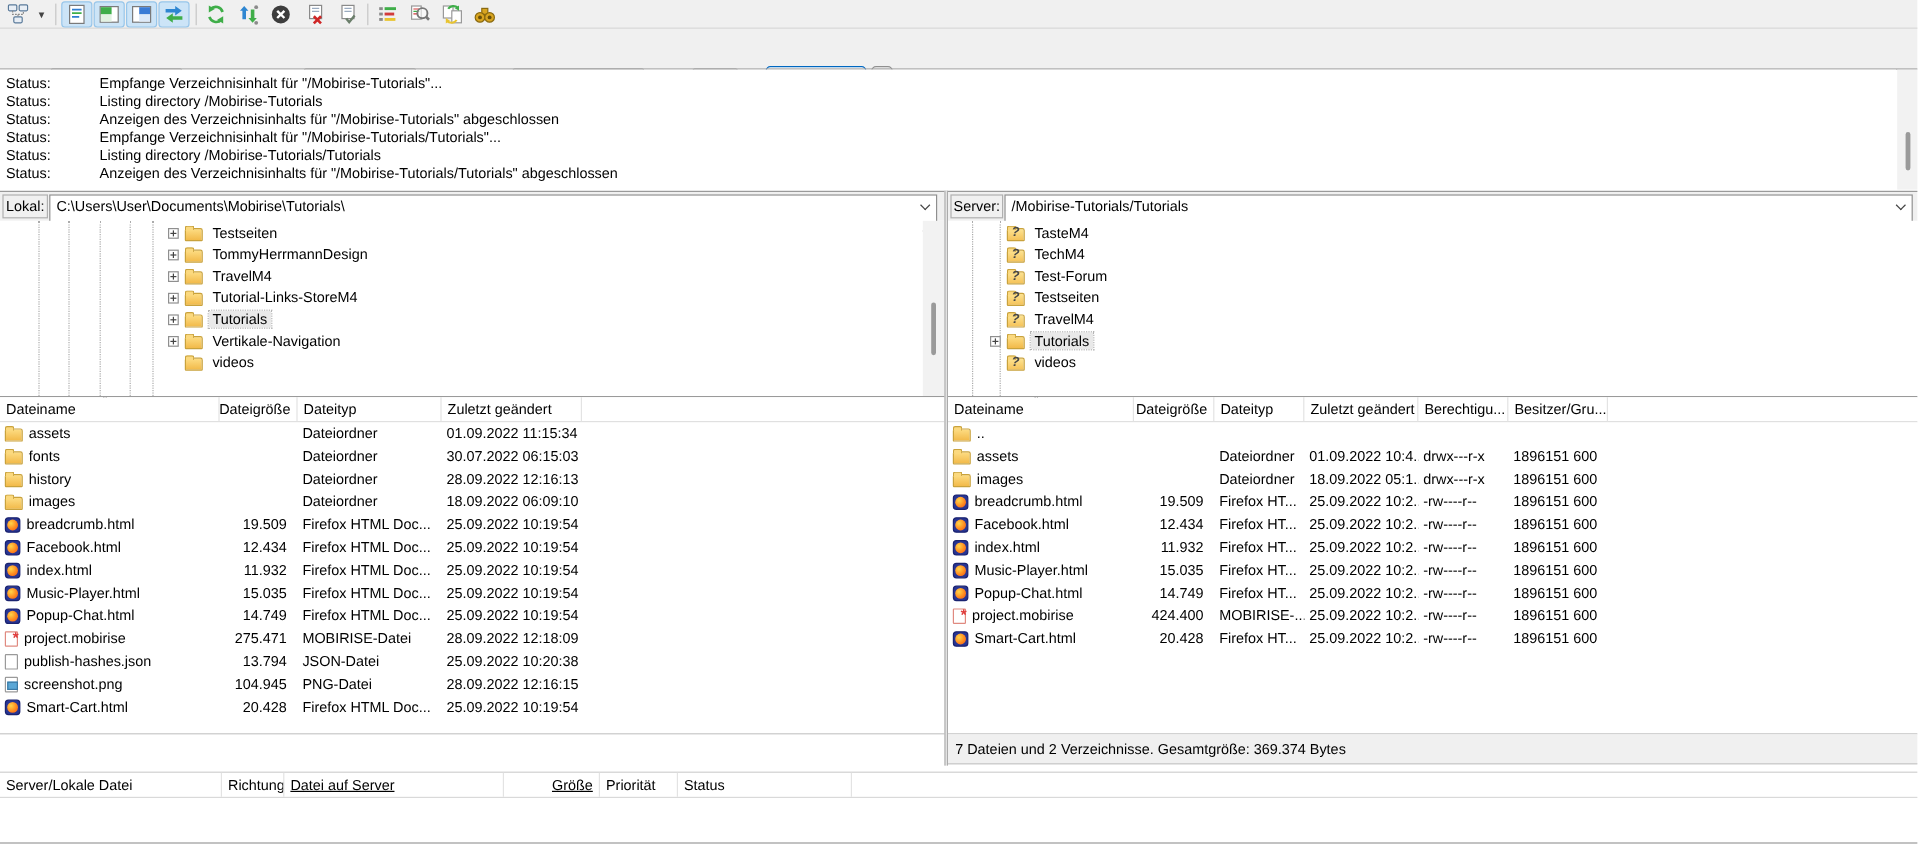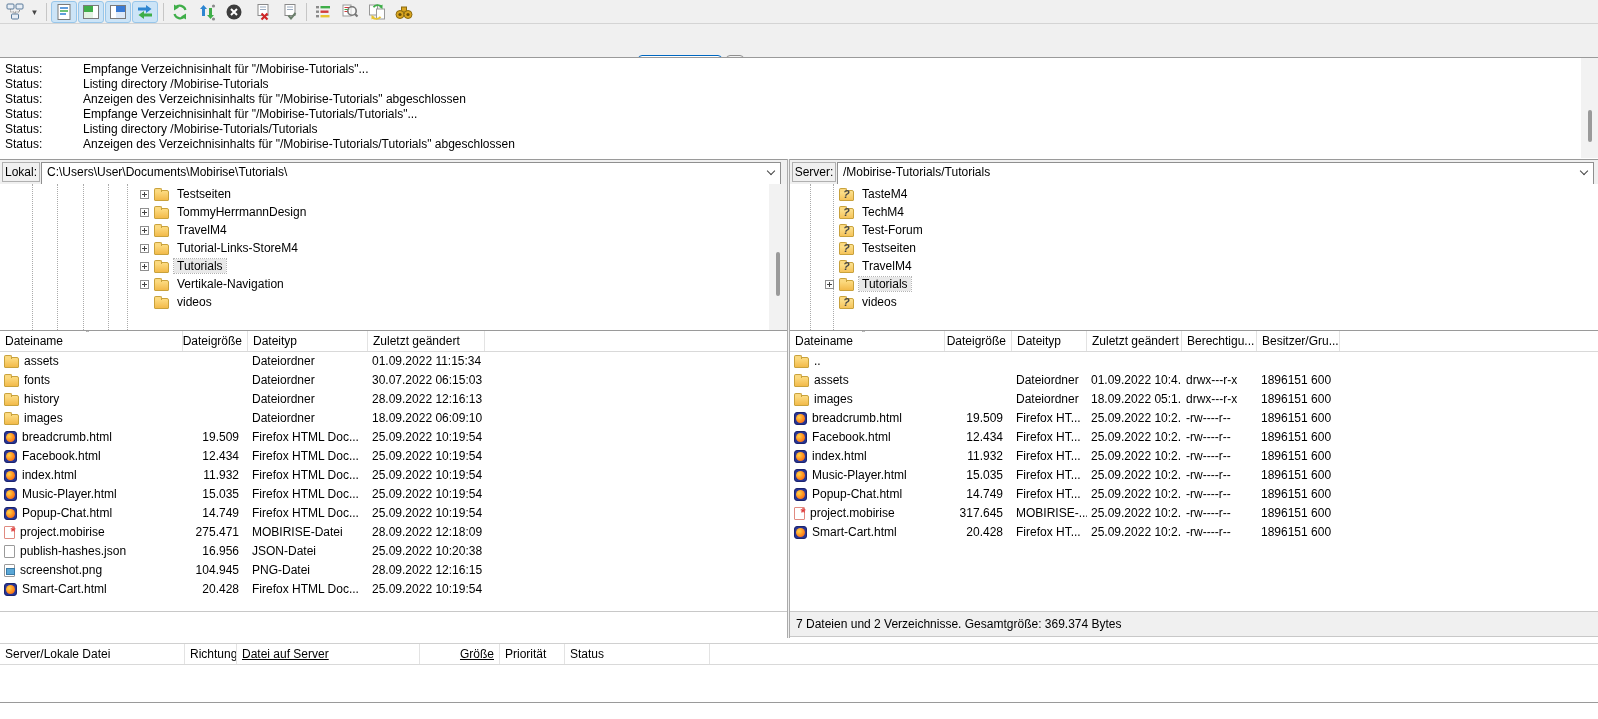--- a/index.html
+++ b/index.html
@@ -500,21 +500,21 @@
         <span class="cell lc2 num">275.471</span>
         <span class="cell lc3">MOBIRISE-Datei</span>
         <span class="cell lc4">28.09.2022 12:18:09</span>
       </div>
 
       <div class="frow">
         <span class="cell cname lc1">
           <i class="ficon ic-json"></i>
           <span>publish-hashes.json</span>
         </span>
-        <span class="cell lc2 num">16.956</span>
+        <span class="cell lc2 num">13.794</span>
         <span class="cell lc3">JSON-Datei</span>
         <span class="cell lc4">25.09.2022 10:20:38</span>
       </div>
 
       <div class="frow">
         <span class="cell cname lc1">
           <i class="ficon ic-png"></i>
           <span>screenshot.png</span>
         </span>
         <span class="cell lc2 num">104.945</span>
@@ -650,21 +650,21 @@
         <span class="cell rc4">25.09.2022 10:2...</span>
         <span class="cell rc5">-rw----r--</span>
         <span class="cell rc6">1896151 600</span>
       </div>
 
       <div class="frow">
         <span class="cell cname rc1">
           <i class="ficon ic-mobirise"></i>
           <span>project.mobirise</span>
         </span>
-        <span class="cell rc2 num">317.645</span>
+        <span class="cell rc2 num">424.400</span>
         <span class="cell rc3">MOBIRISE-...</span>
         <span class="cell rc4">25.09.2022 10:2...</span>
         <span class="cell rc5">-rw----r--</span>
         <span class="cell rc6">1896151 600</span>
       </div>
 
       <div class="frow">
         <span class="cell cname rc1">
           <i class="ficon ic-html"></i>
           <span>Smart-Cart.html</span>

